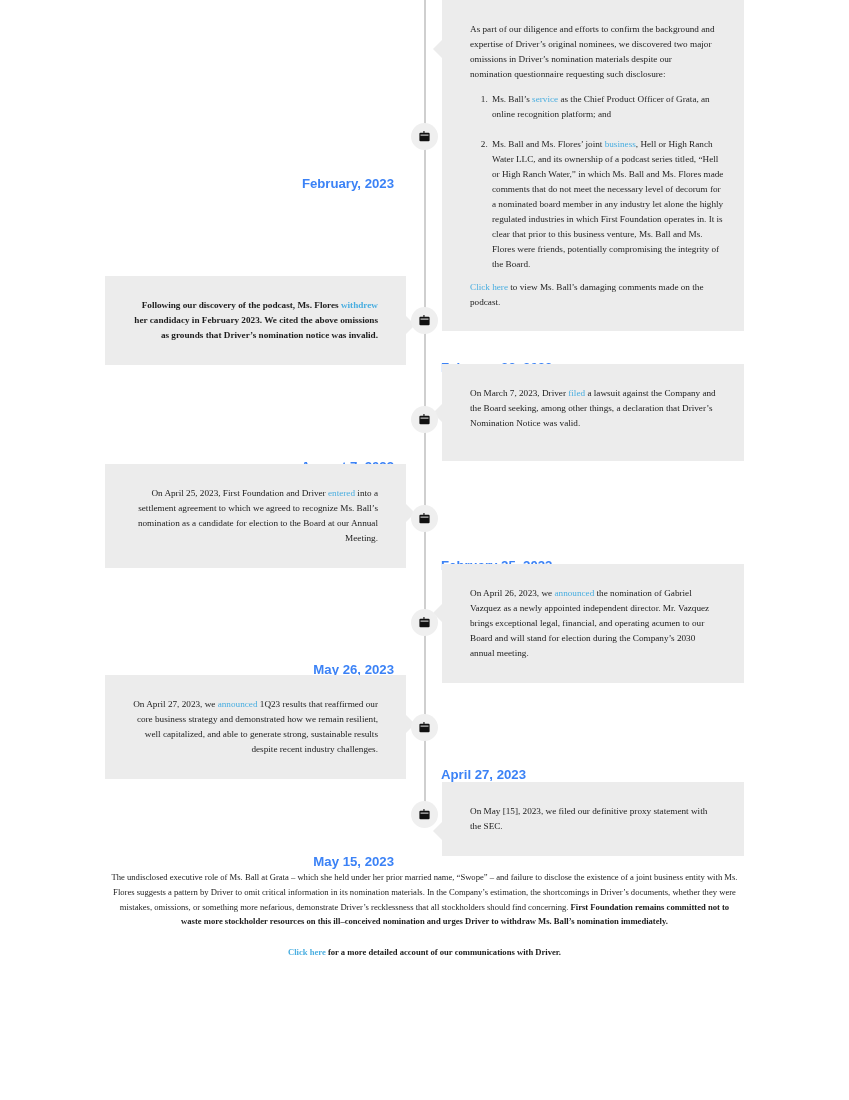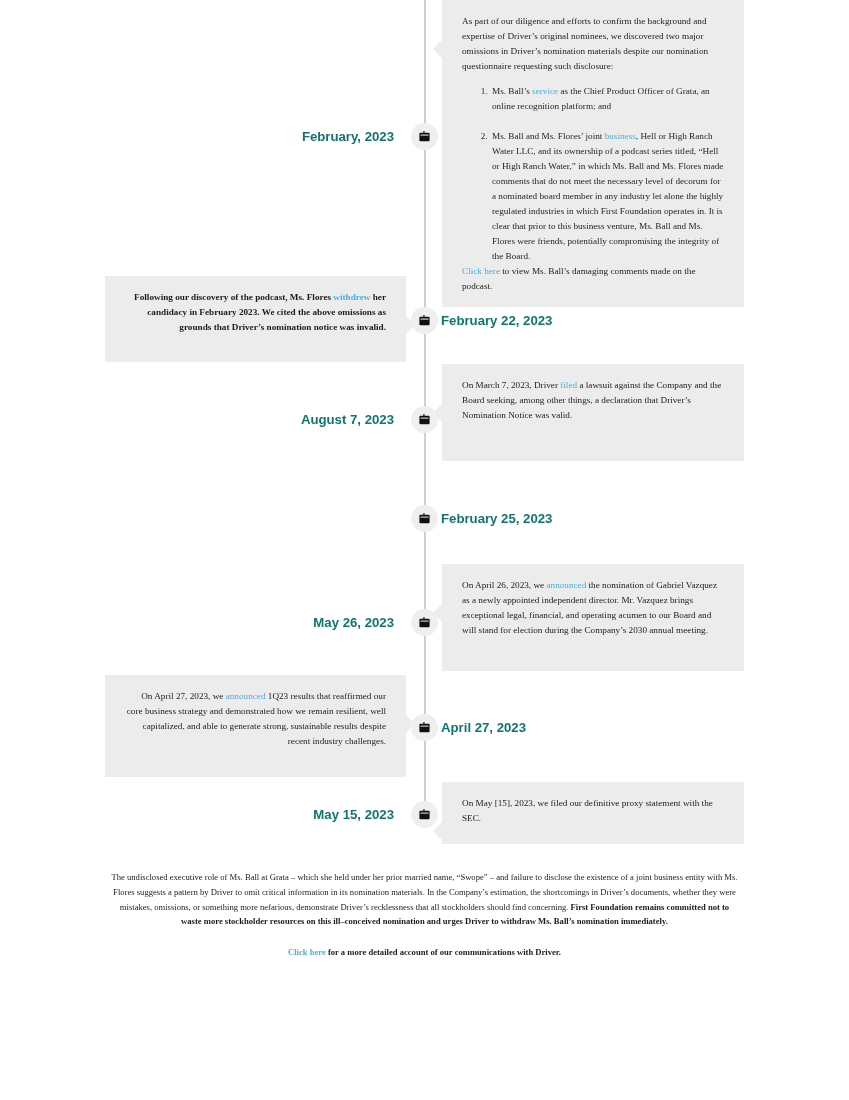--- a/index.html
+++ b/index.html
@@ -35,21 +35,21 @@
   
   .card {
     position: absolute;
     background: #ececec;
     padding: 14px 20px;
   }
   .card.left  { left: 105px;  width: 301px; text-align: right; }
   .card.right { left: 442px;  width: 302px; text-align: left; }
 
   .card p {
-    margin: 0;
+    margin: 8px;
     font-size: 9.2px;
     line-height: 1.62;
     color: #1c1c1c;
   }
 
   .card ol {
     margin: 10px 0 0 0;
     padding-left: 28px;
     font-size: 9.2px;
     line-height: 1.62;
@@ -92,23 +92,24 @@
     justify-content: center;
   }
   .cal-icon { display: block; }
 
   
   .date {
     position: absolute;
     font-family: "Liberation Sans", "DejaVu Sans", sans-serif;
     font-weight: bold;
     font-size: 13.2px;
-    color: #0f766e;
+    color: #3b82f6;
     white-space: nowrap;
     line-height: 27px;
+    margin-top: 47px;
   }
   .date.on-left  { right: 455px; text-align: right; }
   .date.on-right { left: 441px;  text-align: left; }
 
   a, .link {
     color: #4aaee0;
     text-decoration: none;
   }
 
   
@@ -164,20 +165,23 @@
       <p><span>On March 7, 2023, Driver </span><a class="link" href="#">filed</a><span> a lawsuit against the Company and the Board seeking, among other things, a declaration that Driver’s Nomination Notice was valid.</span></p>
     </div>
     <div class="marker" style="top: 406px;">
       <svg class="cal-icon" width="11" height="11" viewBox="0 0 11 11" xmlns="http://www.w3.org/2000/svg">
         <rect x="4.4" y="0" width="1.1" height="2.1" fill="#111"></rect>
         <rect x="0.4" y="1.7" width="10.2" height="8.6" rx="1.1" fill="#111"></rect>
         <rect x="1.5" y="3.6" width="8" height="1.0" fill="#ececec"></rect>
       </svg>
     </div>
     <div class="date on-left" style="top: 406px;">August 7, 2023</div>
+    <div class="card left" style="top: 464px; min-height: 97px;">
+      <p><span>On April 25, 2023, First Foundation and Driver </span><a class="link" href="#">entered</a><span> into a settlement agreement to which we agreed to recognize Ms. Ball’s nomination as a candidate for election to the Board at our Annual Meeting.</span></p>
+    </div>
     <div class="marker" style="top: 505px;">
       <svg class="cal-icon" width="11" height="11" viewBox="0 0 11 11" xmlns="http://www.w3.org/2000/svg">
         <rect x="4.4" y="0" width="1.1" height="2.1" fill="#111"></rect>
         <rect x="0.4" y="1.7" width="10.2" height="8.6" rx="1.1" fill="#111"></rect>
         <rect x="1.5" y="3.6" width="8" height="1.0" fill="#ececec"></rect>
       </svg>
     </div>
     <div class="date on-right" style="top: 505px;">February 25, 2023</div>
     <div class="card right" style="top: 564px; min-height: 107px;">
       <p><span>On April 26, 2023, we </span><a class="link" href="#">announced</a><span> the nomination of Gabriel Vazquez as a newly appointed independent director. Mr. Vazquez brings exceptional legal, financial, and operating acumen to our Board and will stand for election during the Company’s 2030 annual meeting.</span></p>

